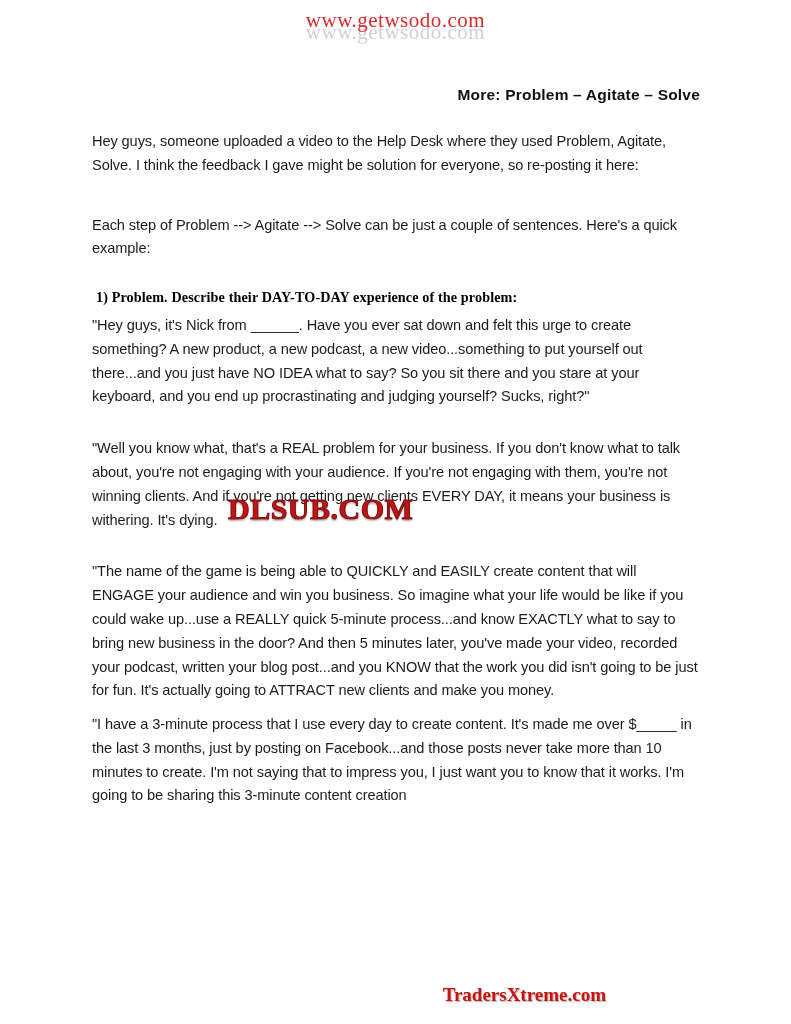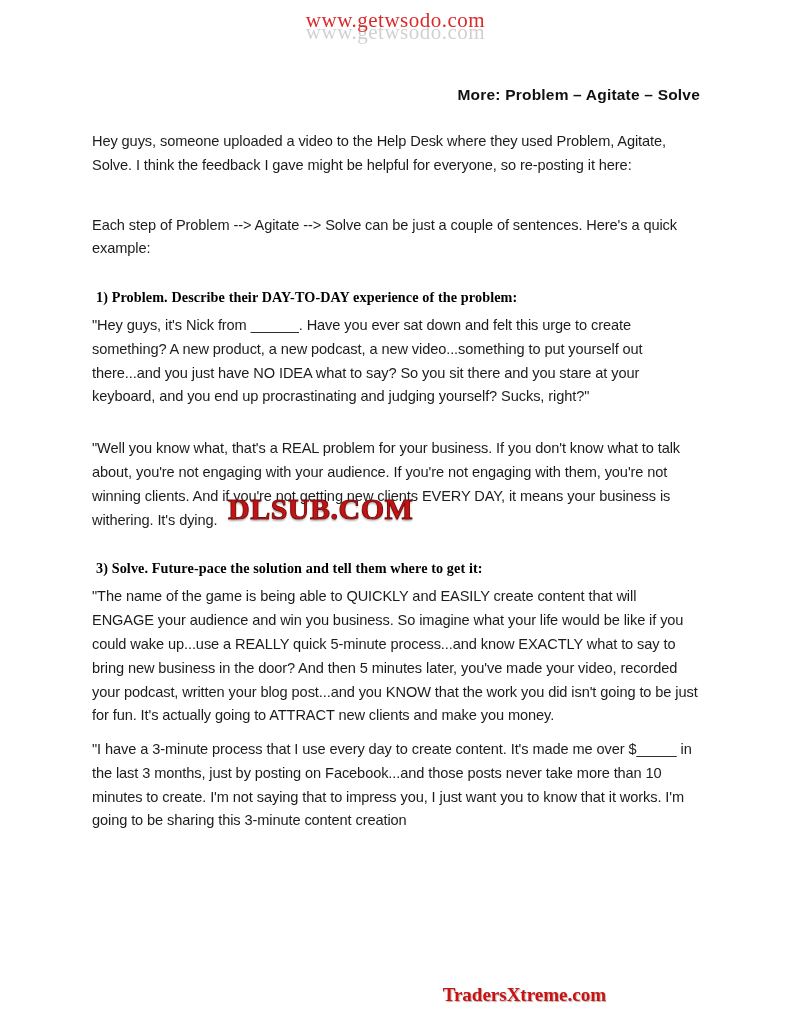--- a/index.html
+++ b/index.html
@@ -135,38 +135,37 @@
 
 <div class="page">
 
   <div class="wm-getwsodo-shadow">www.getwsodo.com</div>
   <div class="wm-getwsodo">www.getwsodo.com</div>
 
   <div class="doc">
 
     <div class="doc-title">More:  Problem – Agitate – Solve</div>
 
-    <p class="body">Hey guys, someone uploaded a video to the Help Desk where they used Problem, Agitate, Solve. I think the feedback I gave might be helpful for everyone, so re-posting it here:</p>
+    <p class="body">Hey guys, someone uploaded a video to the Help Desk where they used Problem, Agitate, Solve. I think the feedback I gave might be solution for everyone, so re-posting it here:</p>
 
     <div class="gap-md"></div>
 
     <p class="body">Each step of Problem --&gt; Agitate --&gt; Solve can be just a couple of sentences. Here's a quick example:</p>
 
     <div class="gap-sm"></div>
 
     <h3 class="step">1) Problem. Describe their DAY-TO-DAY experience of the problem:</h3>
     <p class="body">"Hey guys, it's Nick from ______. Have you ever sat down and felt this urge to create something? A new product, a new podcast, a new video...something to put yourself out there...and you just have NO IDEA what to say? So you sit there and you stare at your keyboard, and you end up procrastinating and judging yourself? Sucks, right?"</p>
 
     <div class="gap-sm"></div>
 
     <p class="body">"Well you know what, that's a REAL problem for your business. If you don't know what to talk about, you're not engaging with your audience. If you're not engaging with them, you're not winning clients. And if you're not getting new clients EVERY DAY, it means your business is withering. It's dying.</p>
 
     <div class="gap-sm"></div>
 
-    <h3 class="step">3) Solve. Future-pace the solution and tell them where to get it:</h3>
     <p class="body tight">"The name of the game is being able to QUICKLY and EASILY create content that will ENGAGE your audience and win you business. So imagine what your life would be like if you could wake up...use a REALLY quick 5-minute process...and know EXACTLY what to say to bring new business in the door? And then 5 minutes later, you've made your video, recorded your podcast, written your blog post...and you KNOW that the work you did isn't going to be just for fun. It's actually going to ATTRACT new clients and make you money.</p>
 
     <p class="body">"I have a 3-minute process that I use every day to create content. It's made me over $_____ in the last 3 months, just by posting on Facebook...and those posts never take more than 10 minutes to create. I'm not saying that to impress you, I just want you to know that it works. I'm going to be sharing this 3-minute content creation</p>
 
   </div>
 
   <div class="wm-dlsub">DLSUB.COM</div>
   <div class="wm-traders">TradersXtreme.com</div>
 
 </div>

